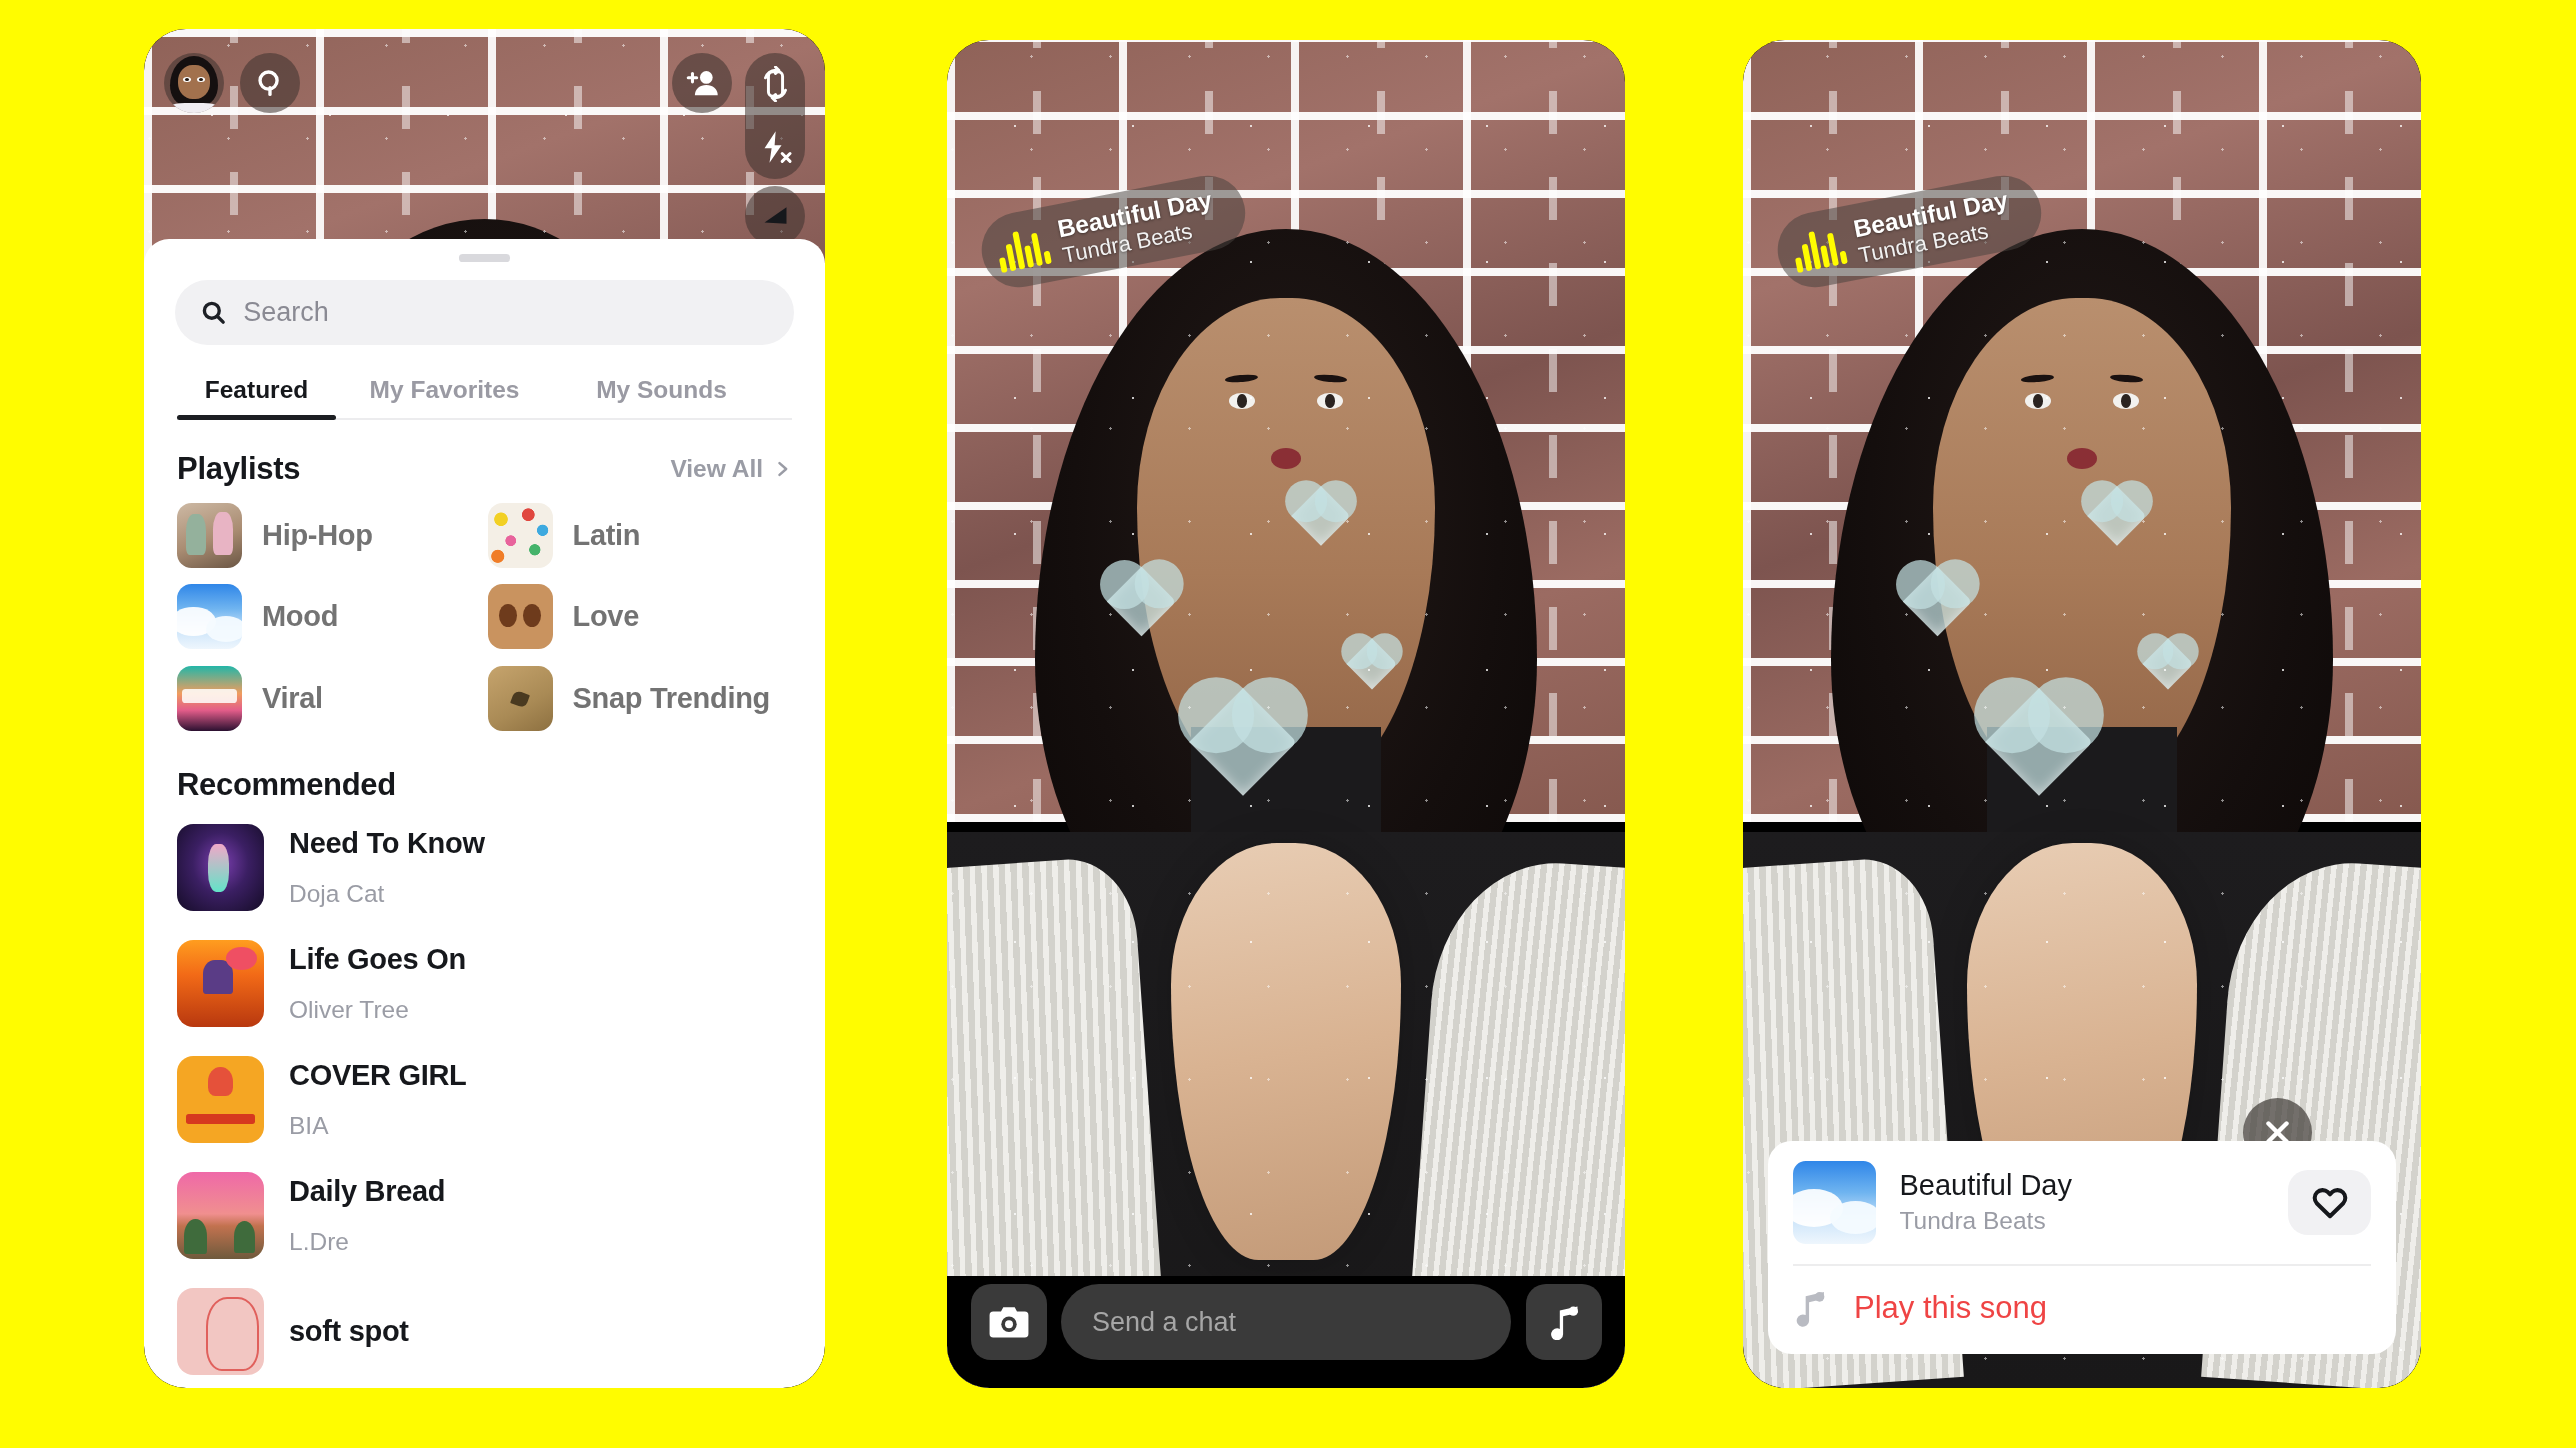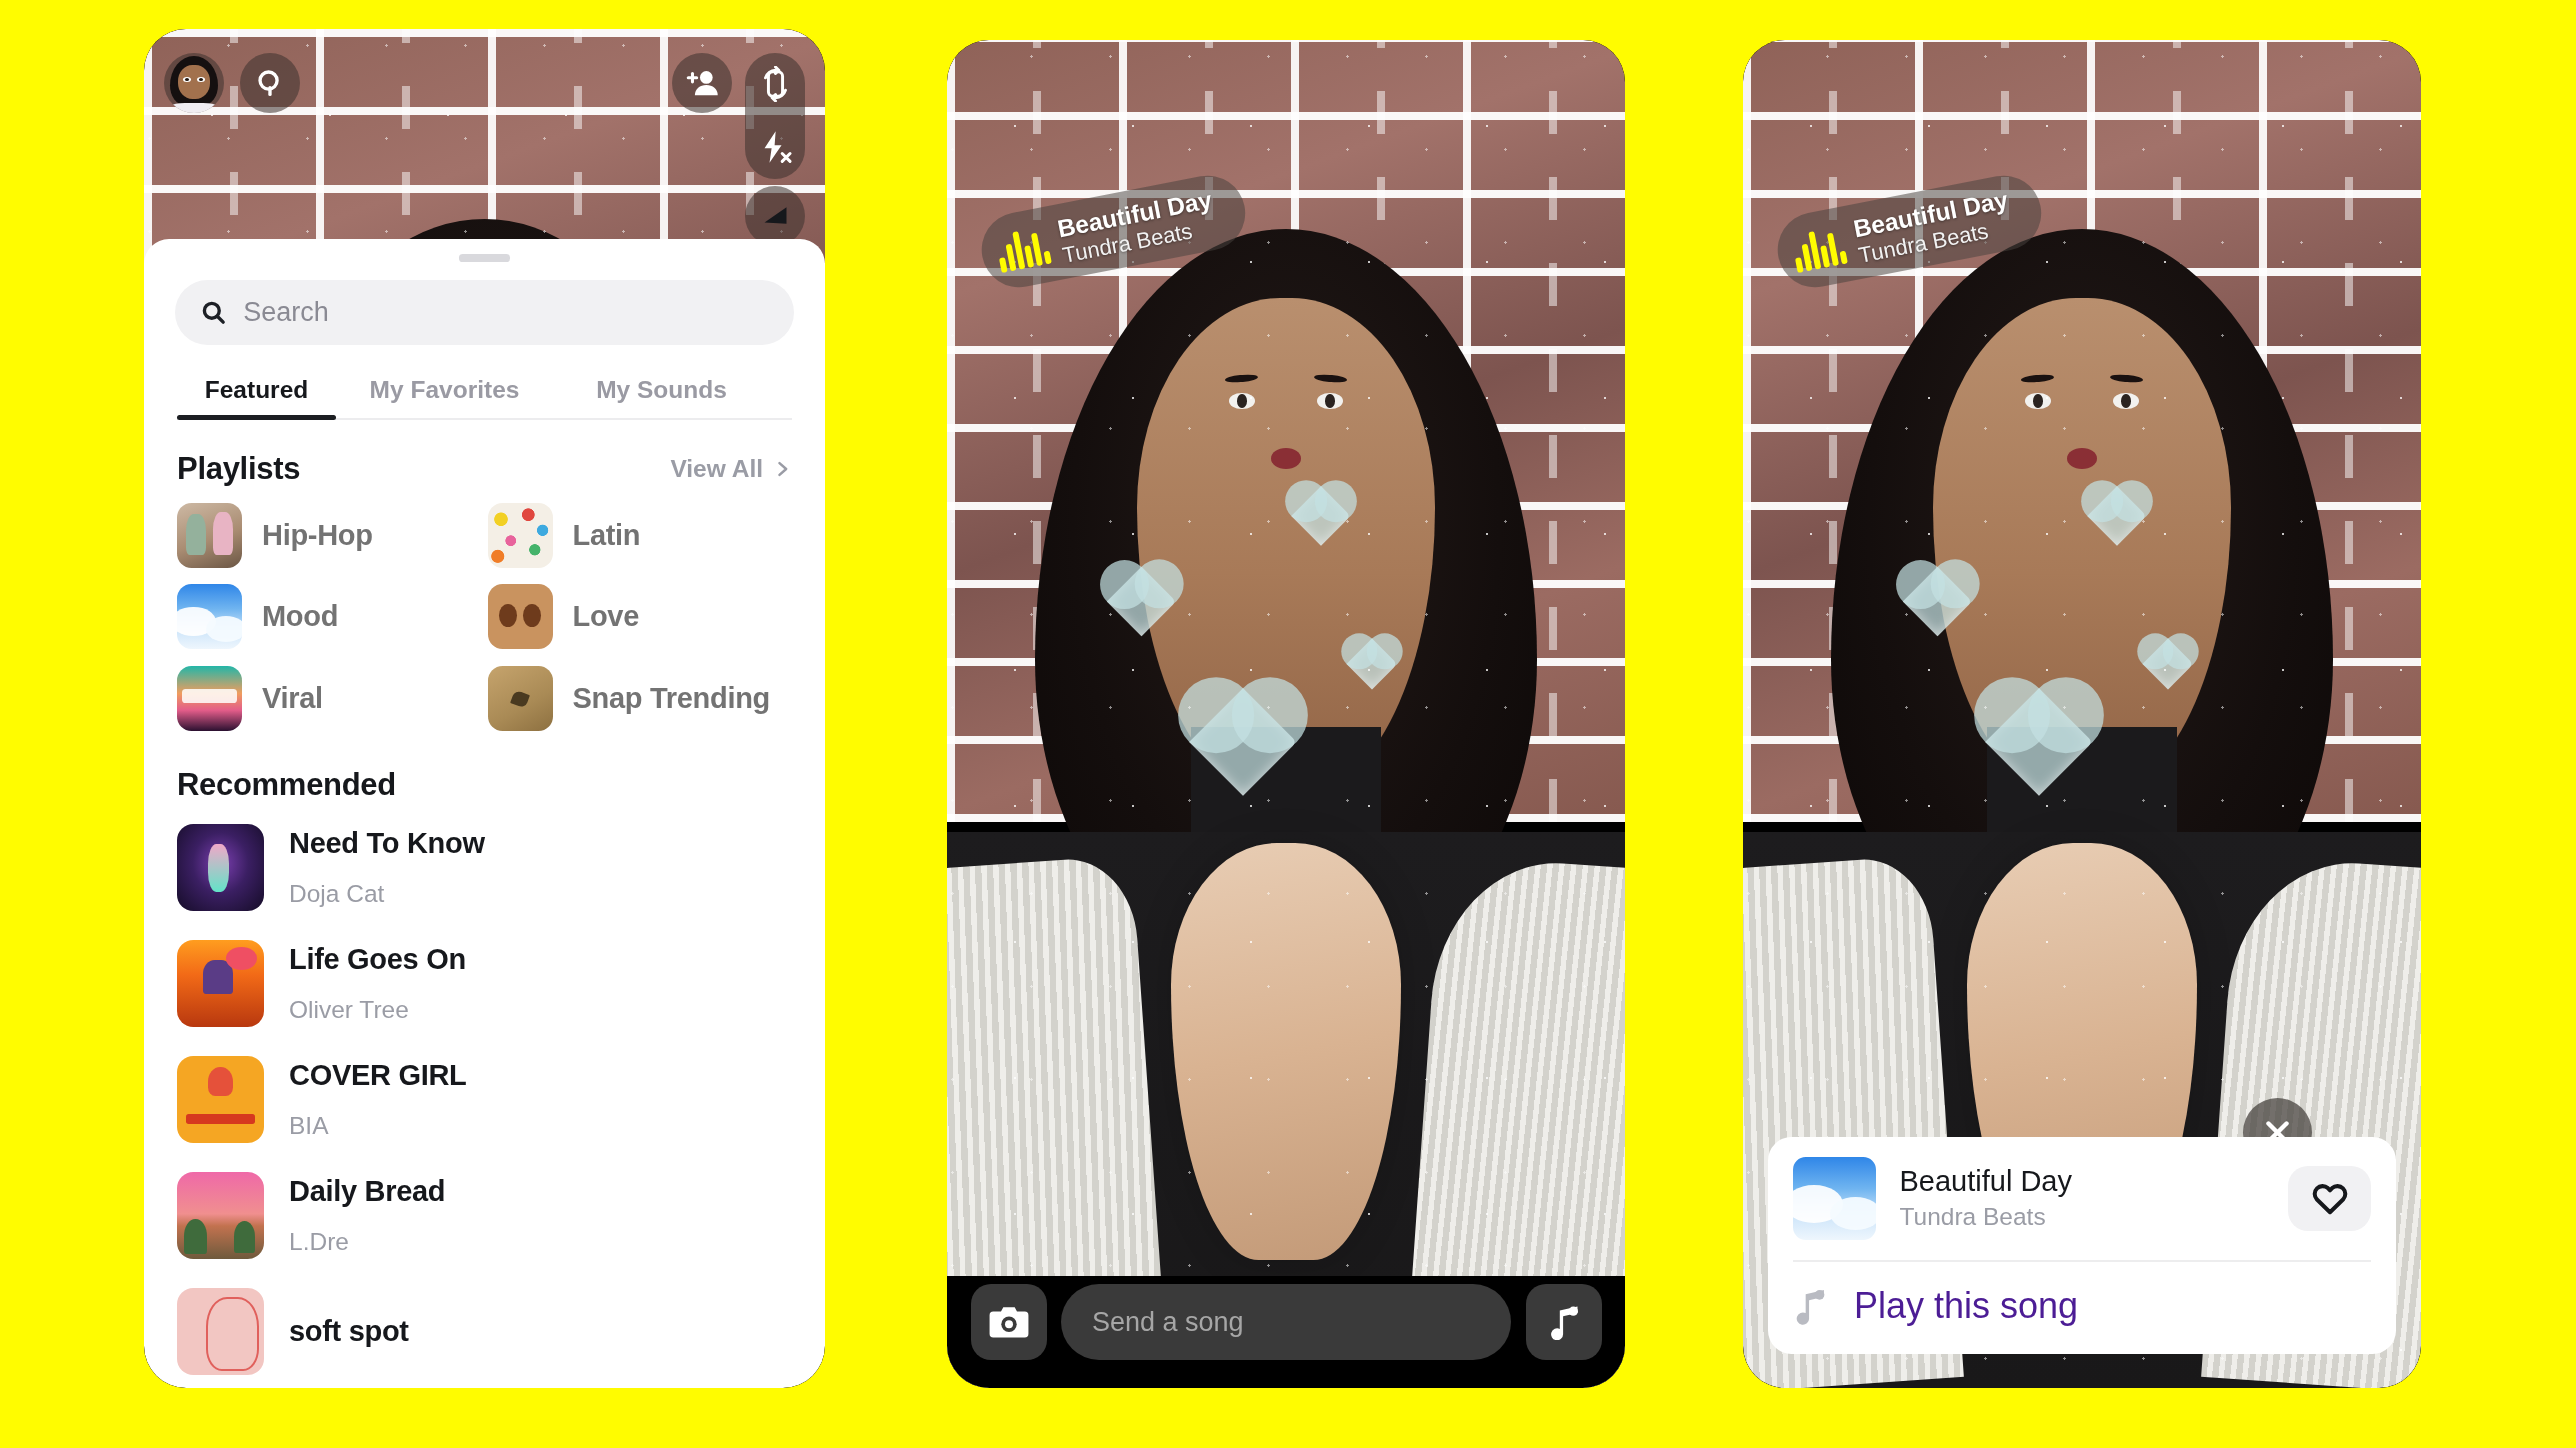--- a/index.html
+++ b/index.html
@@ -236,21 +236,21 @@
     background:#fff; border-radius:23.5px; z-index:9; overflow:hidden;
   }
   .song-row { display:flex; align-items:center; gap:23.5px; padding: 20px 25px; }
   .song-thumb { width:83px; height:83px; border-radius:12.7px; overflow:hidden; position:relative; flex:0 0 auto; }
   .song-meta { flex:1; }
   .song-title { font-size:29px; color:#16181c; }
   .song-artist { font-size:24.5px; color:#9a9ca5; margin-top:5.4px; }
   .fav-btn { width:83px; height:65px; border-radius:20px; background:#f1f1f3; display:flex; align-items:center; justify-content:center; flex:0 0 auto; }
   .sheet-div { height:1.8px; background:#ededee; margin: 0 25px; }
   .play-row { display:flex; align-items:center; gap:27px; padding: 23.5px 25px 27px; }
-  .play-label { font-size:36px; color:#4c1d95; }
+  .play-label { font-size:31px; color:#ef4444; }
 
   svg { display:block; }
 </style>
 </head>
 <body>
 
 <div class="stage">
 
   <div class="phone" style="left:144px; top:29px; width:681px; height:1359px;">
     <div class="screen">
@@ -493,21 +493,21 @@
 
       <div class="chat-bar">
         <div class="chat-icon-btn">
           <svg width="40" height="36" viewBox="0 0 28 24" fill="#fff">
             <path d="M10 1.6h8l1.6 3H25a2.6 2.6 0 0 1 2.6 2.6v13A2.6 2.6 0 0 1 25 22.8H3A2.6 2.6 0 0 1 .4 20.2v-13A2.6 2.6 0 0 1 3 4.6h5.4z"></path>
             <circle cx="14" cy="13.6" r="5.4" fill="#3a3a3a"></circle>
             <circle cx="14" cy="13.6" r="2.8" fill="#fff"></circle>
           </svg>
         </div>
         <div class="chat-input">
-          <span class="chat-ph">Send a song</span>
+          <span class="chat-ph">Send a chat</span>
         </div>
         <div class="chat-icon-btn">
           <svg width="34" height="36" viewBox="0 0 22 24" fill="#fff">
             <path d="M20 1.6 8.2 4.4v12.2a4 4 0 1 0 2.2 3.6V8.2L20 6z"></path>
             <circle cx="17.2" cy="4.8" r="3.1"></circle>
           </svg>
         </div>
       </div>
 
     </div>

